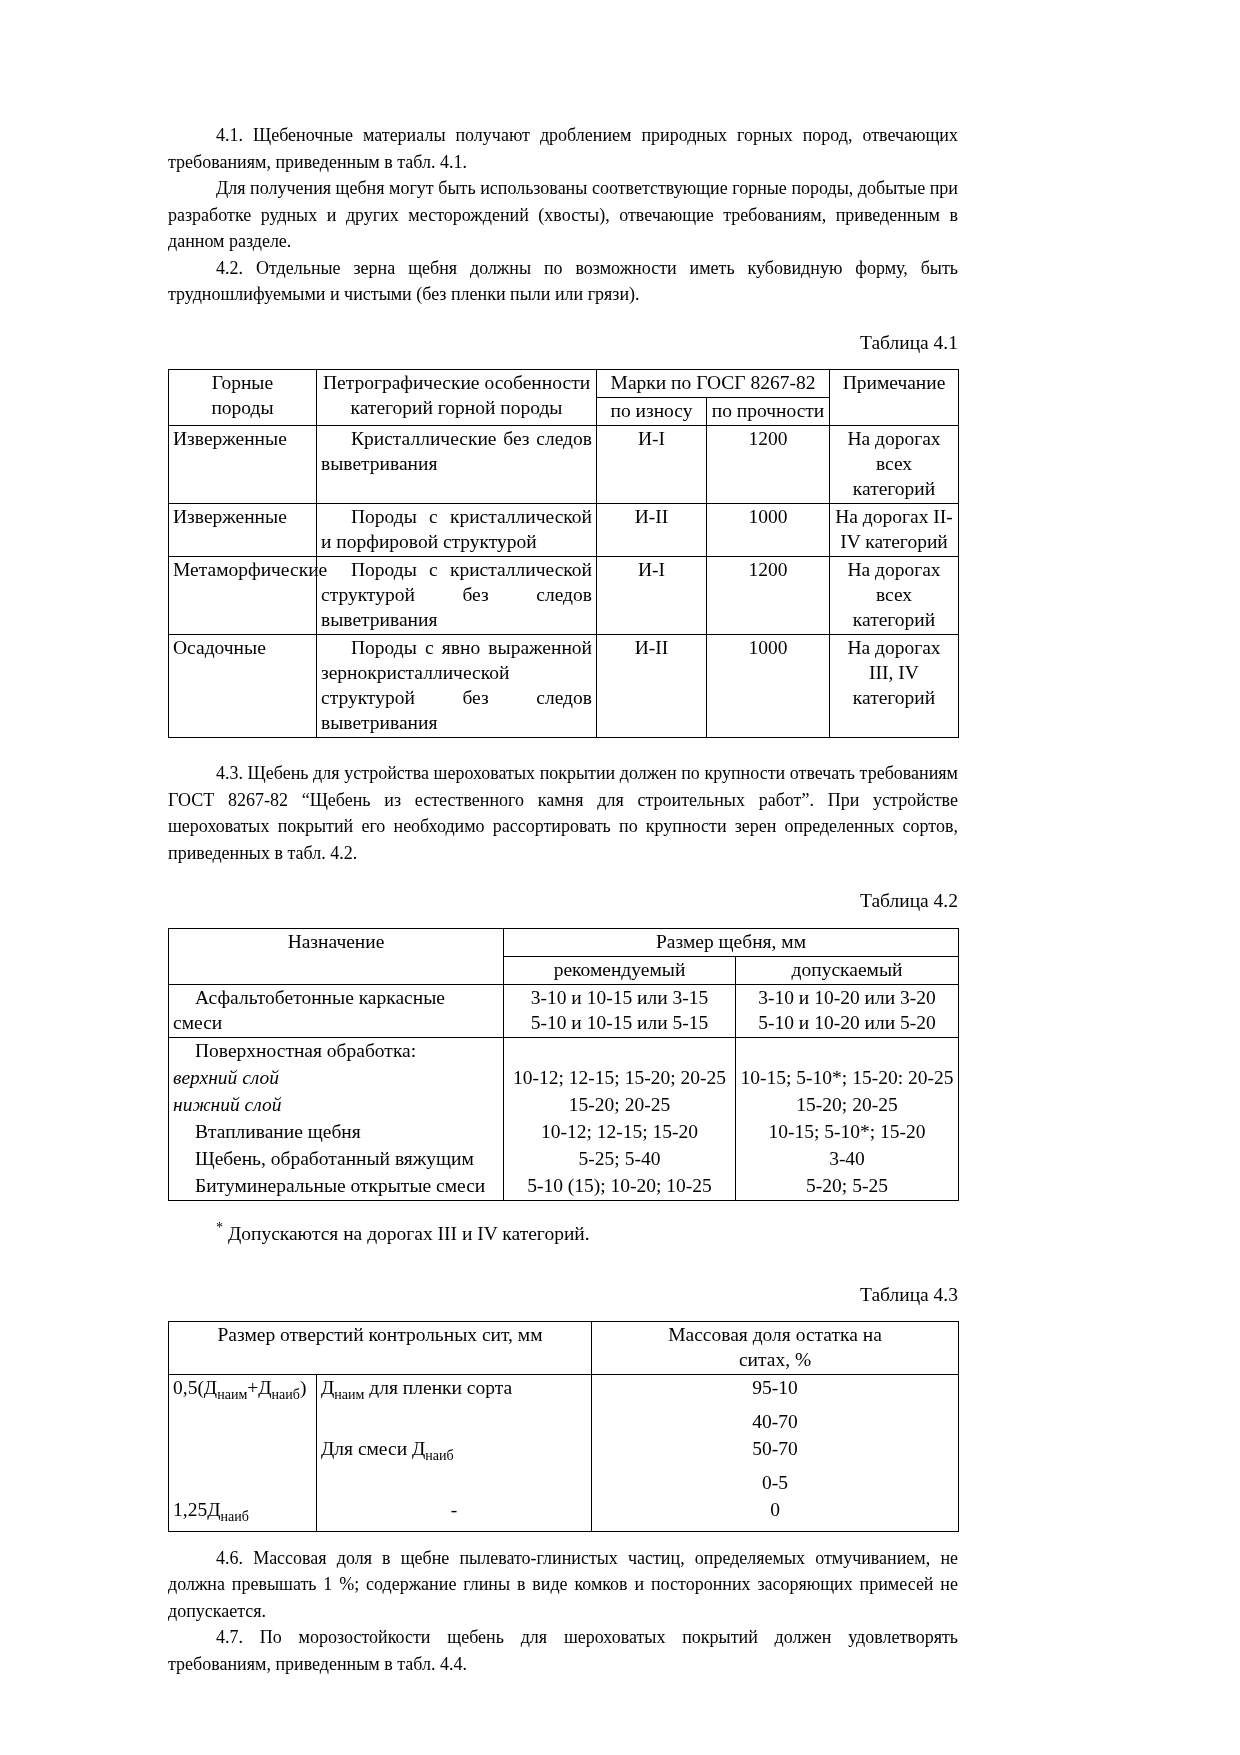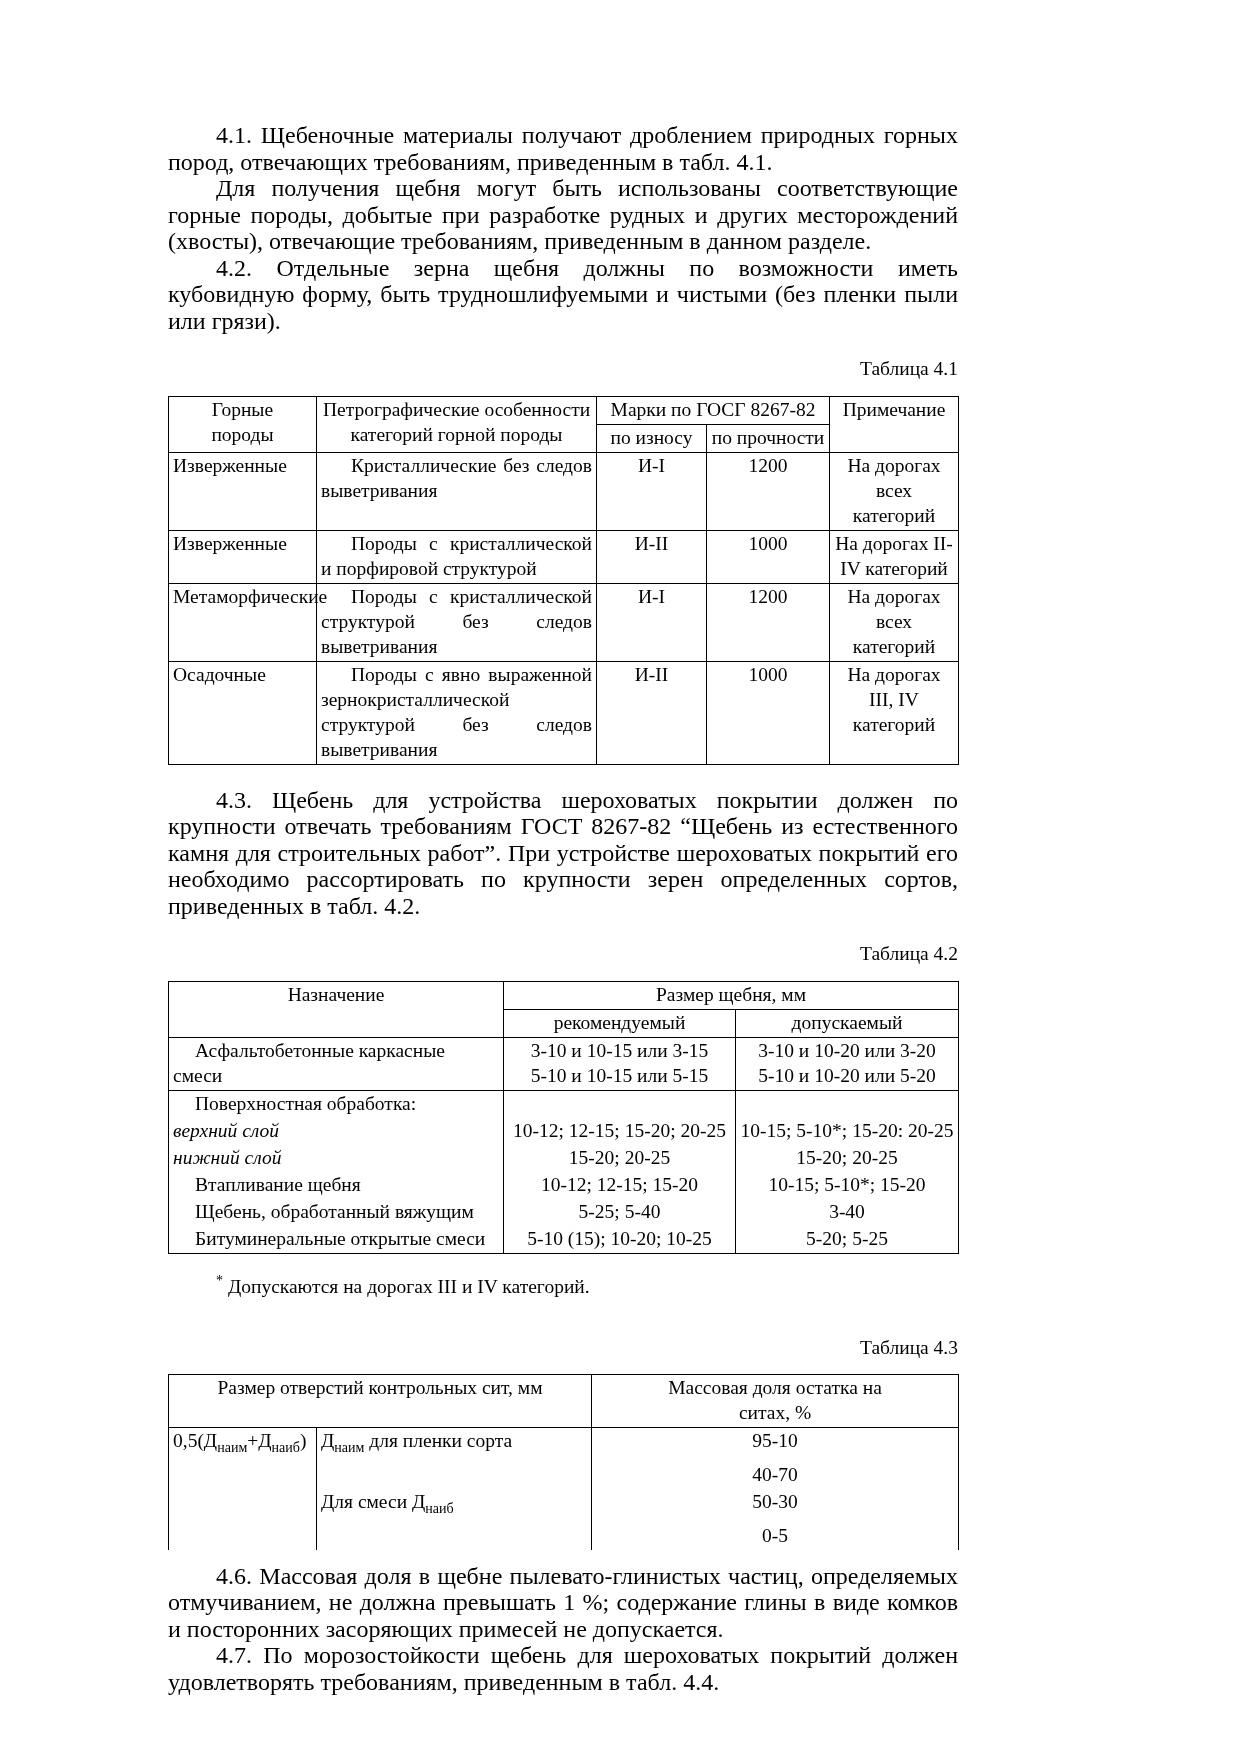--- a/index.html
+++ b/index.html
@@ -17,21 +17,21 @@
     overflow: hidden;
   }
   .page {
     position: absolute;
     left: 168px;
     top: 122px;
     width: 790px;
   }
   p.para {
     margin: 0 0 0 0;
-    font-size: 24px;
+    font-size: 18px;
     line-height: 26.5px;
     text-align: justify;
     text-indent: 48px;
     text-justify: inter-word;
     hyphens: none;
   }
   .tbl-caption {
     font-size: 19.5px;
     line-height: 26.5px;
     text-align: right;
@@ -266,26 +266,31 @@
         <td class="c" style="border-bottom:none">95-10</td>
       </tr>
       <tr>
         <td class="l" style="border-top:none; border-bottom:none"></td>
         <td class="l" style="border-top:none; border-bottom:none"></td>
         <td class="c" style="border-top:none; border-bottom:none">40-70</td>
       </tr>
       <tr>
         <td class="l" style="border-top:none; border-bottom:none"></td>
         <td class="l" style="border-top:none; border-bottom:none"><span>Для смеси Д</span><sub class="sb">наиб</sub></td>
-        <td class="c" style="border-top:none; border-bottom:none">50-30</td>
+        <td class="c" style="border-top:none; border-bottom:none">50-70</td>
       </tr>
       <tr>
         <td class="l" style="border-top:none; border-bottom:none"></td>
         <td class="l" style="border-top:none; border-bottom:none"></td>
         <td class="c" style="border-top:none; border-bottom:none">0-5</td>
+      </tr>
+      <tr>
+        <td class="l" style="border-top:none"><span>1,25Д</span><sub class="sb">наиб</sub></td>
+        <td class="c" style="border-top:none">-</td>
+        <td class="c" style="border-top:none">0</td>
       </tr>
     </tbody>
   </table>
 
   <div class="spacer-sm"></div>
   <p class="para">4.6. Массовая доля в щебне пылевато-глинистых частиц, определяемых отмучиванием, не должна превышать 1 %; содержание глины в виде комков и посторонних засоряющих примесей не допускается.</p>
   <p class="para">4.7. По морозостойкости щебень для шероховатых покрытий должен удовлетворять требованиям, приведенным в табл. 4.4.</p>
 
 </div>
 

